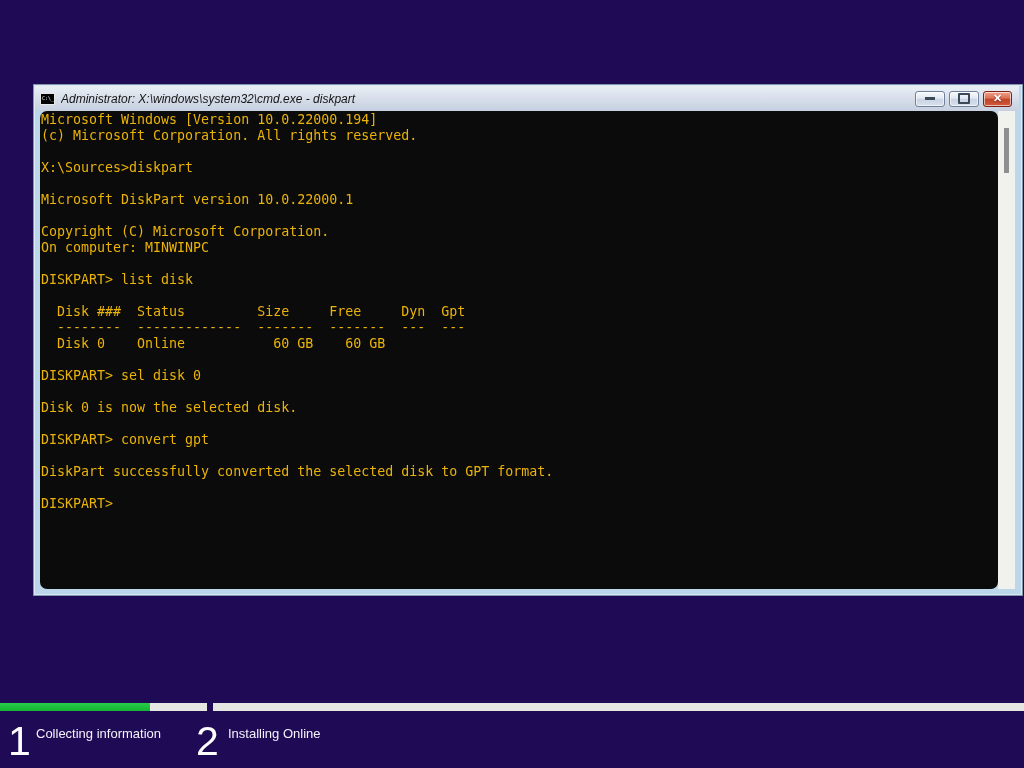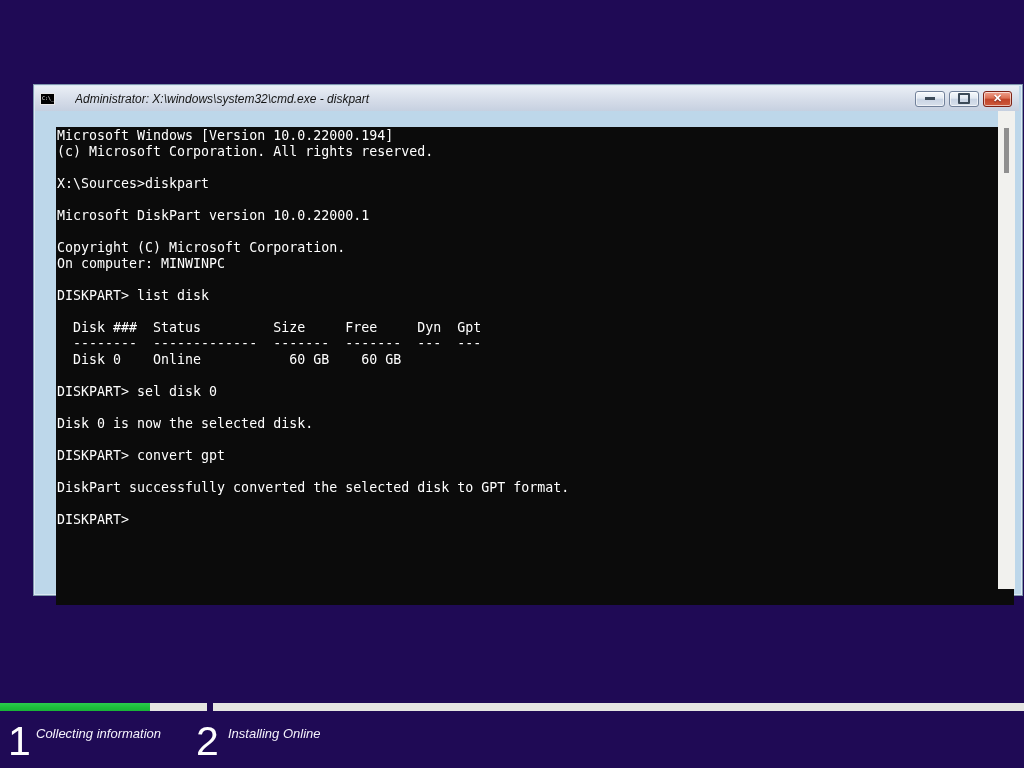--- a/index.html
+++ b/index.html
@@ -12,21 +12,21 @@
   
   .window{
     position:absolute;left:33px;top:84px;width:988px;height:510px;
     background:#bdd7ea;
     border:1px solid #7f96ad;
     box-shadow:inset 0 0 0 1px rgba(255,255,255,.45);
   }
   .titlebar{
     position:absolute;left:1px;top:1px;width:984px;height:25px;
     background:linear-gradient(#eaeff6 0%,#d6dde9 55%,#c6d0e0 100%);
-    display:flex;align-items:center;gap:20px;padding:0 5px;box-sizing:border-box;
+    display:flex;align-items:center;gap:6px;padding:0 5px;box-sizing:border-box;
   }
   .cmd-icon{
     width:15px;height:12px;background:#000;border:1px solid #e8e8e8;
     color:#fff;font:5px/6px "DejaVu Sans Mono",monospace;
     overflow:hidden;flex:0 0 auto;padding-top:1px;padding-left:1px;box-sizing:border-box;
   }
   .wtitle{
     font:italic 12px "Liberation Sans",sans-serif;color:#141414;
     white-space:nowrap;overflow:hidden;flex:1 1 auto;
   }
@@ -40,23 +40,23 @@
   .wbtn.close{
     width:29px;border-color:#7e2114;
     background:linear-gradient(#efa18d 0%,#dc6e51 45%,#c14328 50%,#cd5a3c 100%);
   }
   .glyph-dash{width:10px;height:3px;background:#3c4a58;}
   .glyph-box{width:8px;height:7px;border:2px solid #3c4a58;border-radius:1px;}
   .glyph-x{color:#fff;font:bold 11px/11px "Liberation Sans",sans-serif;text-shadow:0 1px 1px rgba(60,0,0,.6);}
 
   .console{
     position:absolute;left:6px;top:26px;width:958px;height:478px;
-    background:#0b0b0b;margin:16px;overflow:hidden;
-    font:13.3px/16px "DejaVu Sans Mono",monospace;color:#ffffff;
-    padding:1px 0 0 1px;box-sizing:border-box;white-space:pre;
+    background:#0b0b0b;margin:0;overflow:hidden;
+    font:13.3px/16px "DejaVu Sans Mono",monospace;color:#eab308;
+    padding:1px 0 0 1px;box-sizing:border-box;white-space:pre;border-radius:7px;
   }
   .scrollbar{
     position:absolute;left:964px;top:26px;width:17px;height:478px;
     background:#f1f1ee;
   }
   .scroll-thumb{
     position:absolute;left:6px;top:17px;width:5px;height:45px;background:#8f8f8f;
   }
 
   
@@ -66,21 +66,21 @@
   .pfill{position:absolute;left:0;top:0;height:100%;background:linear-gradient(#2bcc4d 0%,#1bbd3a 60%,#19b437 100%);}
 
   .step-num{
     position:absolute;top:719px;color:#ffffff;
     font-family:"Liberation Sans",sans-serif;font-weight:100;
     font-size:41px;line-height:44px;
   }
   .step-num.n1{left:8px;}
   .step-num.n2{left:196px;}
   .step-label{
-    position:absolute;top:726px;color:#f4f2fb;font-size:13px;line-height:15px;font-style:italic;
+    position:absolute;top:726px;color:#f4f2fb;font-size:13px;line-height:15px;
   }
   .step-label.l1{left:36px;}
   .step-label.l2{left:228px;}
 </style>
 </head>
 <body>
 
 <div class="window">
 
   <div class="titlebar">

